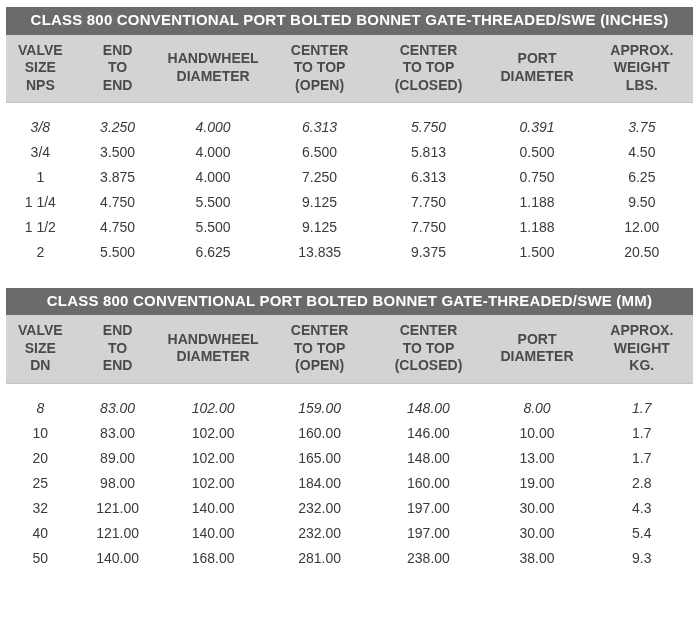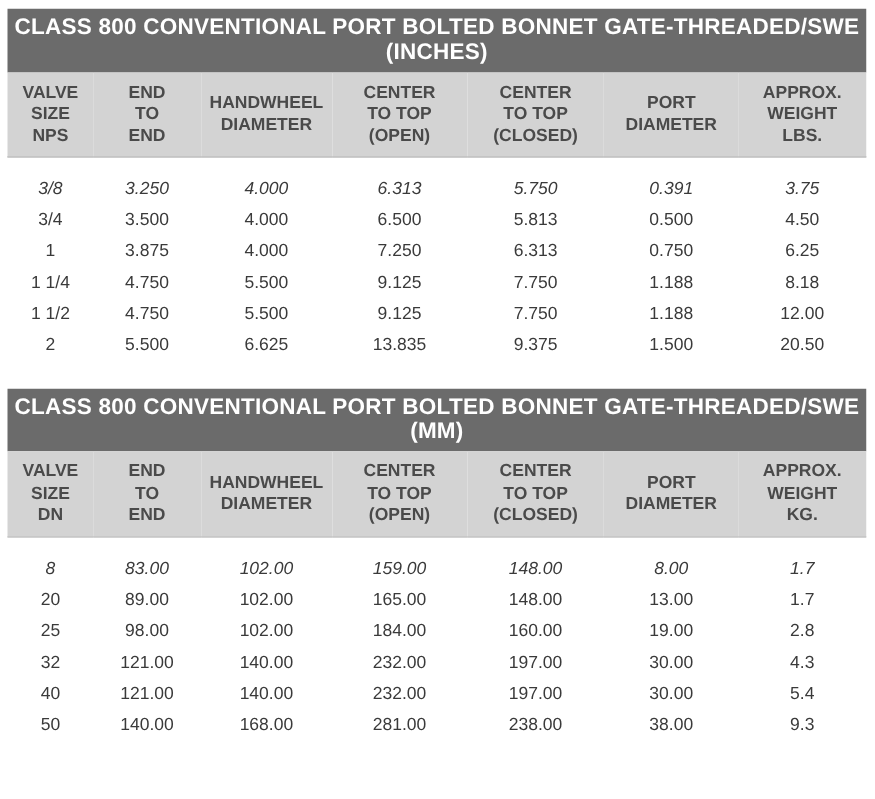--- a/index.html
+++ b/index.html
@@ -8,21 +8,21 @@
     width: 700px; height: 639px; overflow: hidden;
     font-family: "Liberation Sans", sans-serif;
     -webkit-font-smoothing: antialiased;
   }
   .page { padding: 7px 7px 0 6px; }
   .spec-table { margin-bottom: 23px; }
   .table-title {
     background: #6b6b6b;
     color: #ffffff;
     font-weight: bold;
-    font-size: 18px;
+    font-size: 15px;
     text-align: center;
     padding: 5px 4px 6px 4px;
     letter-spacing: 0.2px;
     line-height: 1.1;
   }
   table {
     width: 100%;
     border-collapse: collapse;
     table-layout: fixed;
   }
@@ -116,21 +116,21 @@
             <td>0.750</td>
             <td>6.25</td>
           </tr>
           <tr>
             <td>1 1/4</td>
             <td>4.750</td>
             <td>5.500</td>
             <td>9.125</td>
             <td>7.750</td>
             <td>1.188</td>
-            <td>8.18</td>
+            <td>9.50</td>
           </tr>
           <tr>
             <td>1 1/2</td>
             <td>4.750</td>
             <td>5.500</td>
             <td>9.125</td>
             <td>7.750</td>
             <td>1.188</td>
             <td>12.00</td>
           </tr>
@@ -186,20 +186,29 @@
           <tr>
             <td>8</td>
             <td>83.00</td>
             <td>102.00</td>
             <td>159.00</td>
             <td>148.00</td>
             <td>8.00</td>
             <td>1.7</td>
           </tr>
           <tr>
+            <td>10</td>
+            <td>83.00</td>
+            <td>102.00</td>
+            <td>160.00</td>
+            <td>146.00</td>
+            <td>10.00</td>
+            <td>1.7</td>
+          </tr>
+          <tr>
             <td>20</td>
             <td>89.00</td>
             <td>102.00</td>
             <td>165.00</td>
             <td>148.00</td>
             <td>13.00</td>
             <td>1.7</td>
           </tr>
           <tr>
             <td>25</td>

